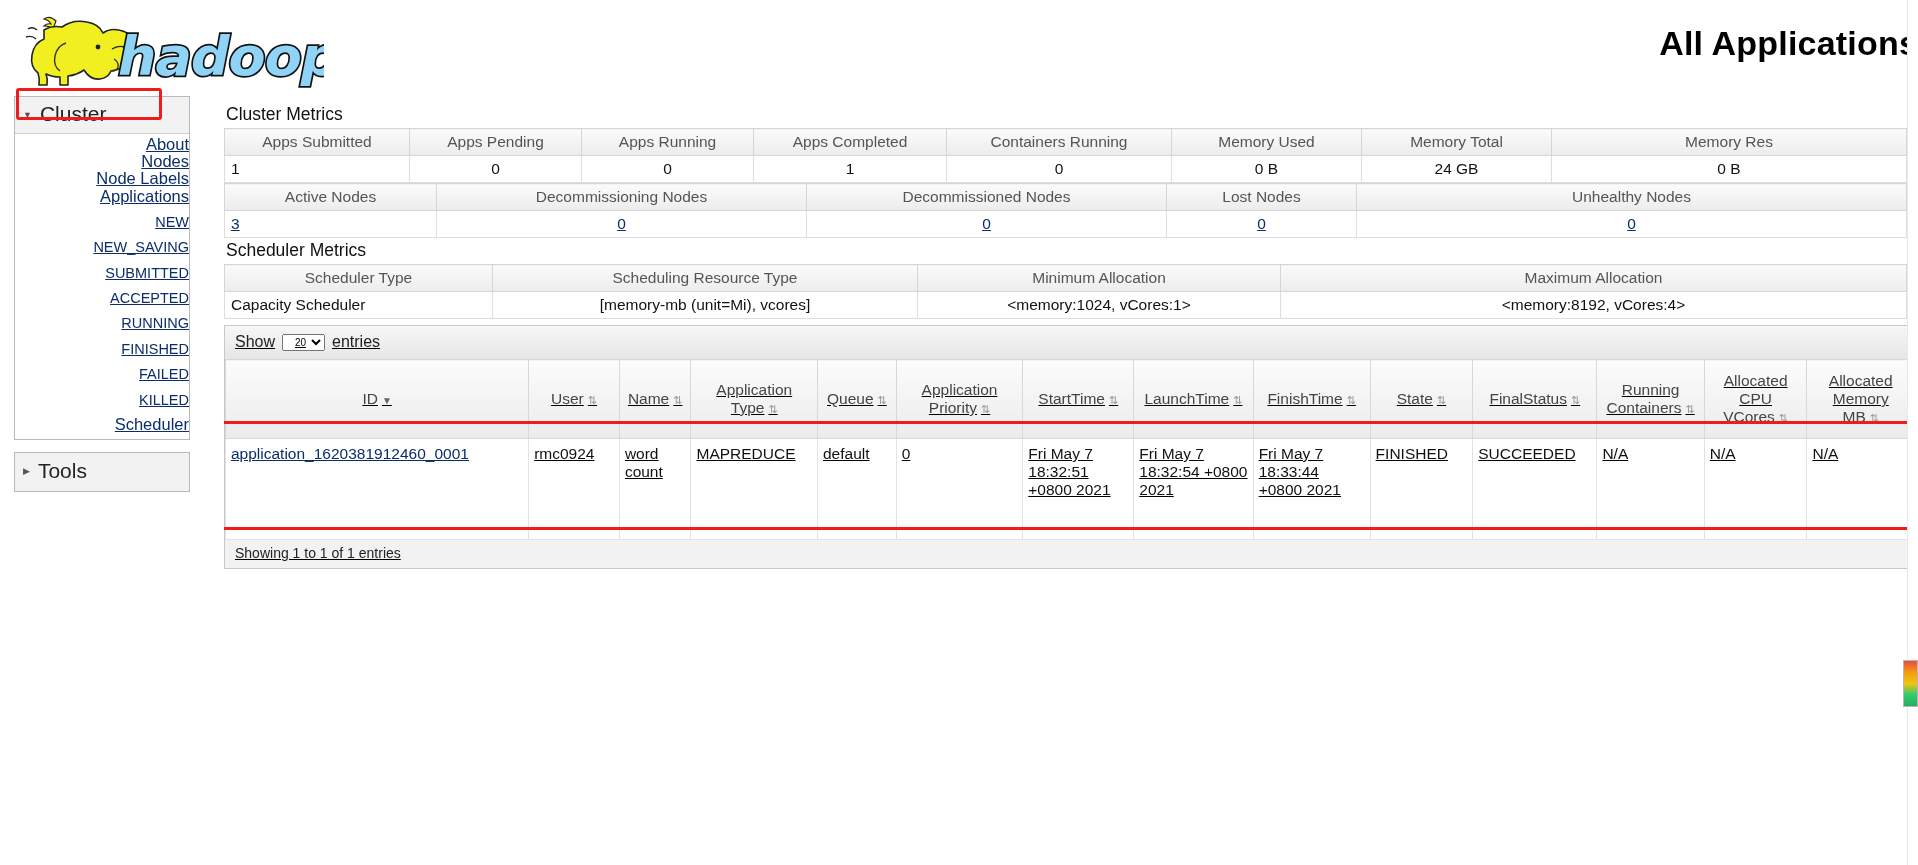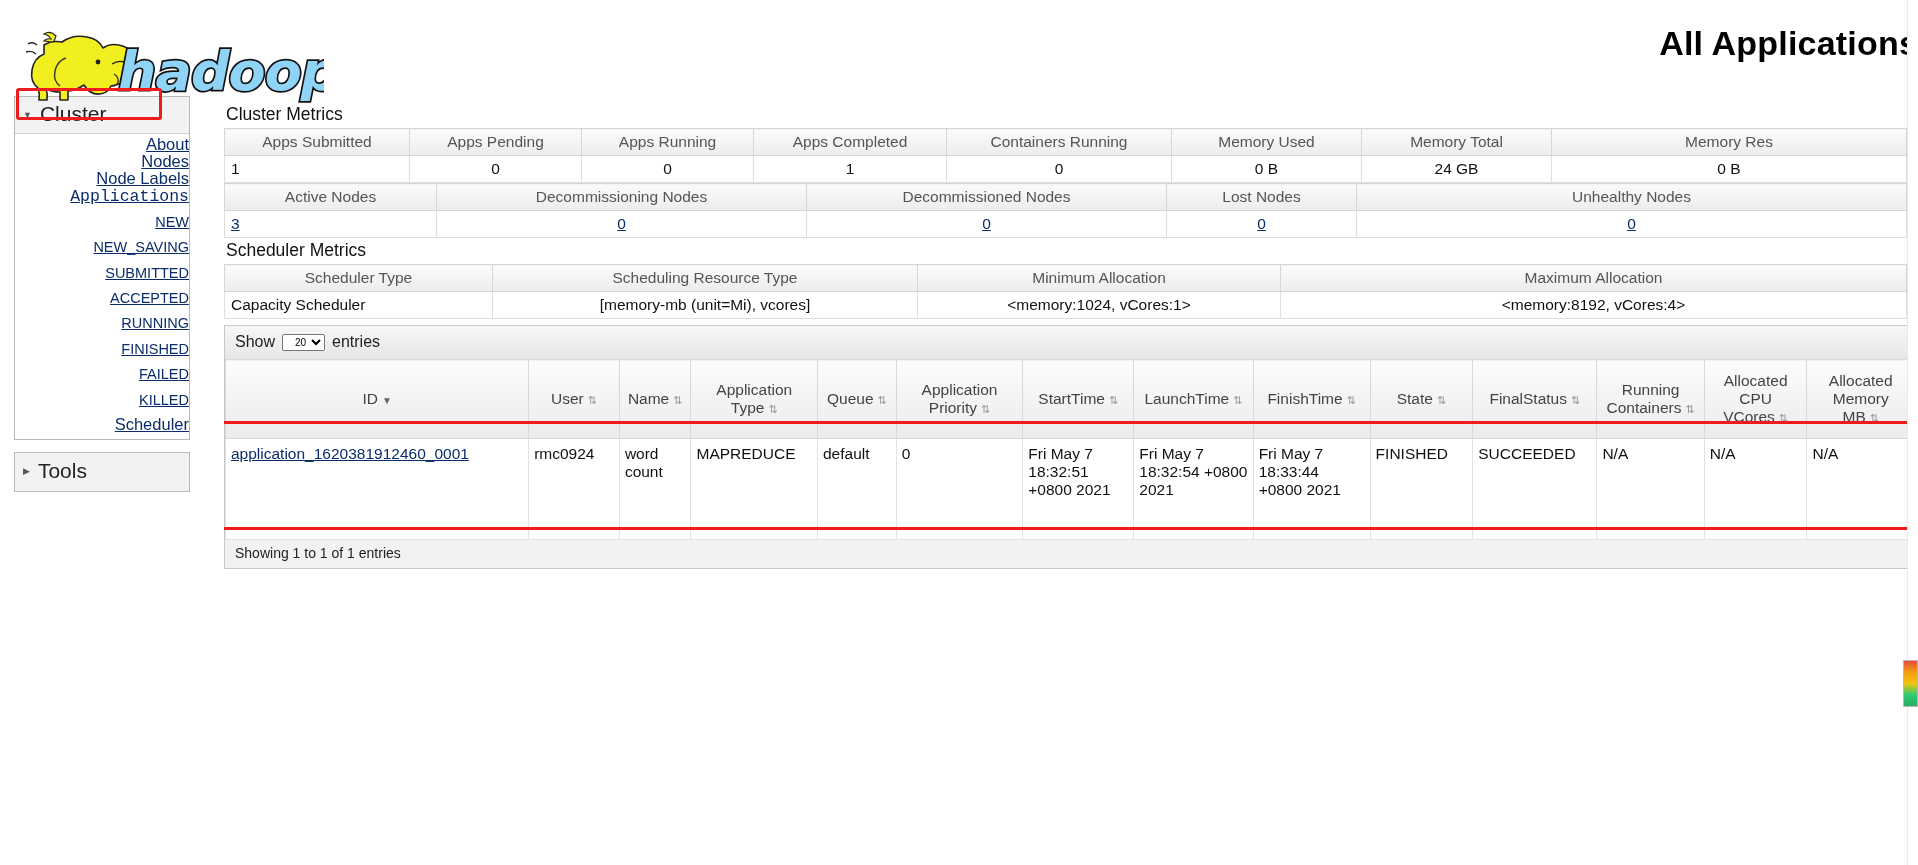--- a/index.html
+++ b/index.html
@@ -16,21 +16,21 @@
   }
 
   
   .header {
     position: relative;
     height: 96px;
   }
   .logo {
     position: absolute;
     left: 14px;
-    top: 24px;
+    top: 9px;
     width: 310px;
     height: 84px;
   }
   .page-title {
     position: absolute;
     left: 0;
     right: 0;
     top: 24px;
     text-align: right;
     font-size: 34px;
@@ -88,21 +88,20 @@
     text-align: right;
   }
   .nav-link.sub {
     padding-left: 52px;
     font-size: 14.5px;
     line-height: 16.4px;
     margin-top: 9px;
   }
   .nav-link.highlight {
     position: relative;
-    font-family: Liberation Mono, monospace;
   }
   .hl-box {
     position: absolute;
     border: 3px solid #ee1c1c;
     border-radius: 3px;
     pointer-events: none;
   }
   .nav-spacer { height: 8px; }
   .nav-block.tools {
     margin-top: 12px;
@@ -167,20 +166,21 @@
     cursor: pointer;
   }
 
   
   .dt-wrap {
     width: 1690px;
     border: 1px solid #c8c8c8;
     background: #86efac;
     margin-top: 6px;
     position: relative;
+    text-decoration: underline;
   }
   .dt-top {
     padding: 7px 10px 8px 10px;
     font-size: 16px;
     color: #222;
     background: linear-gradient(to bottom, #f7f7f7, #e6e6e6);
     display: flex;
     align-items: center;
     gap: 7px;
   }

